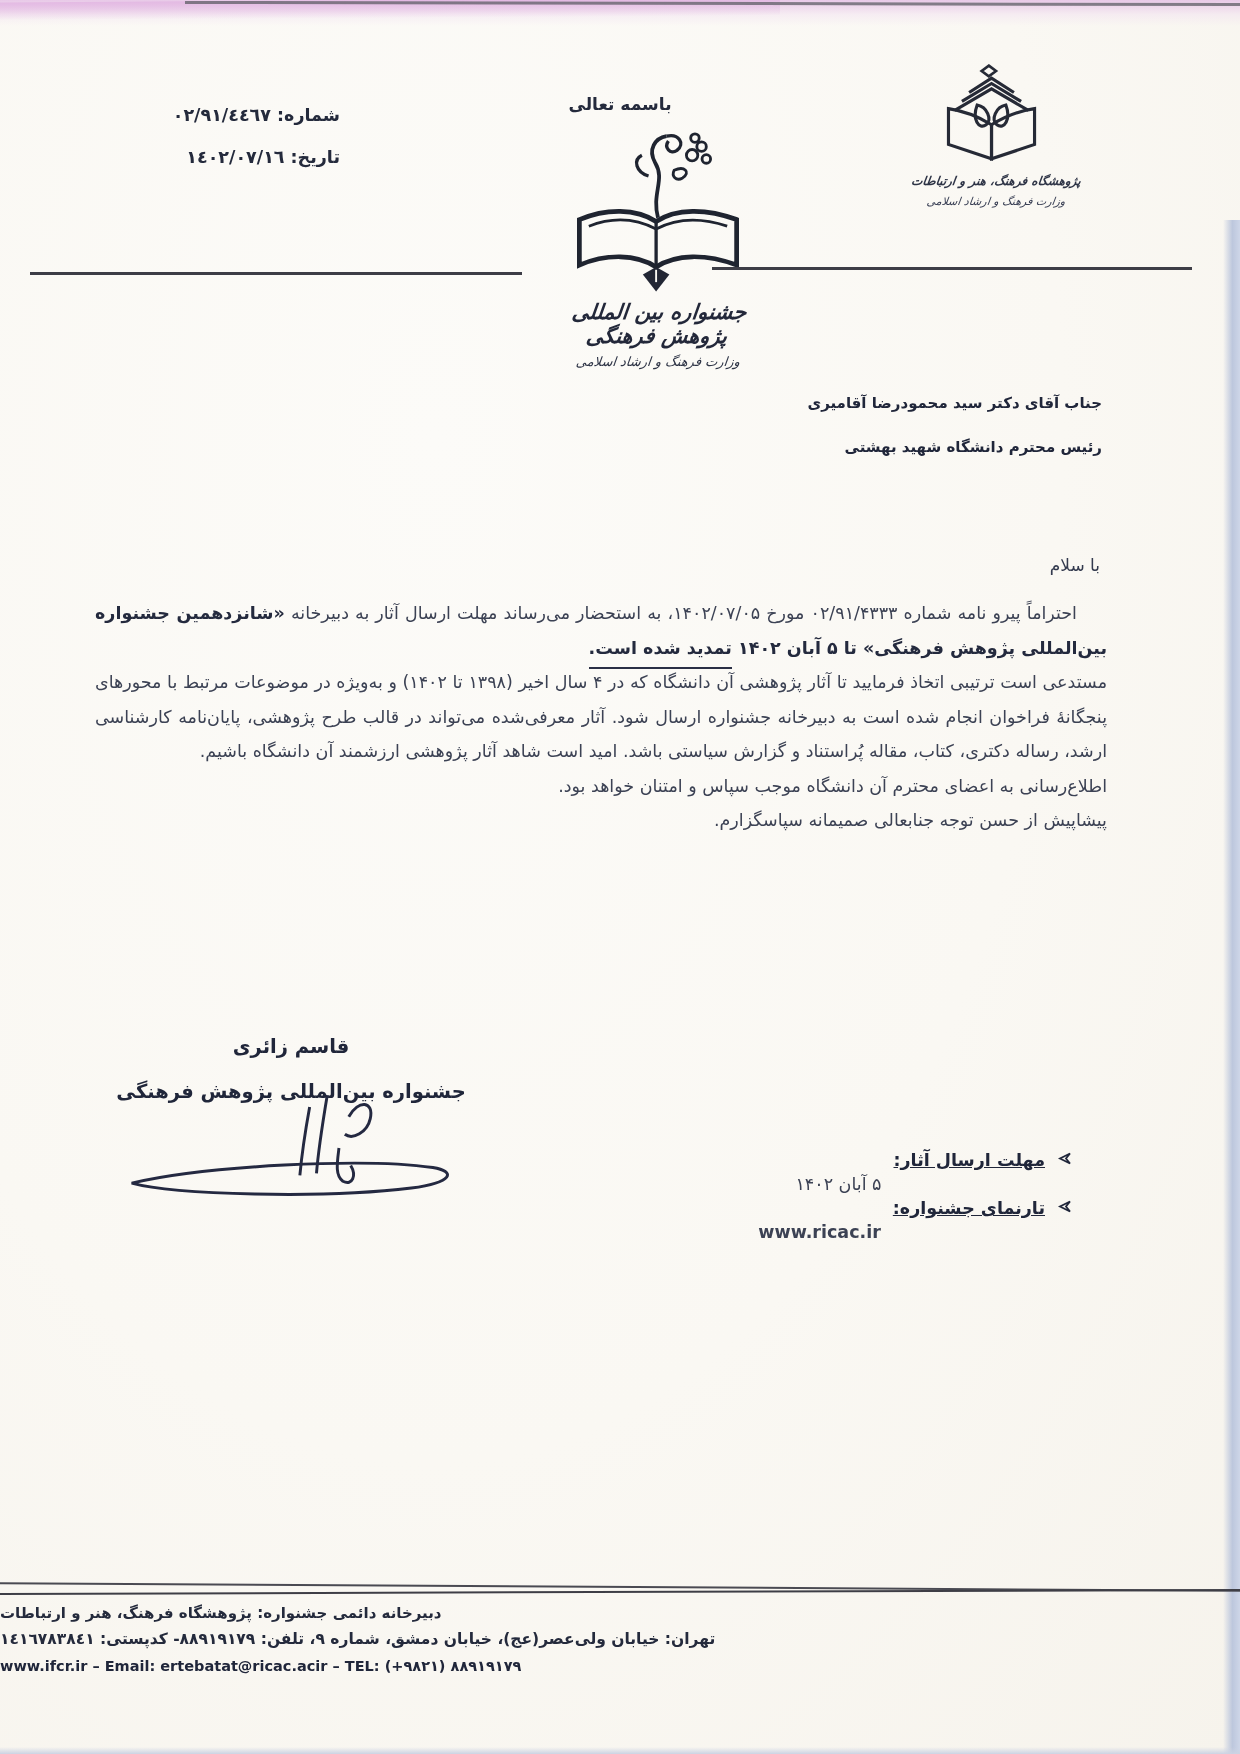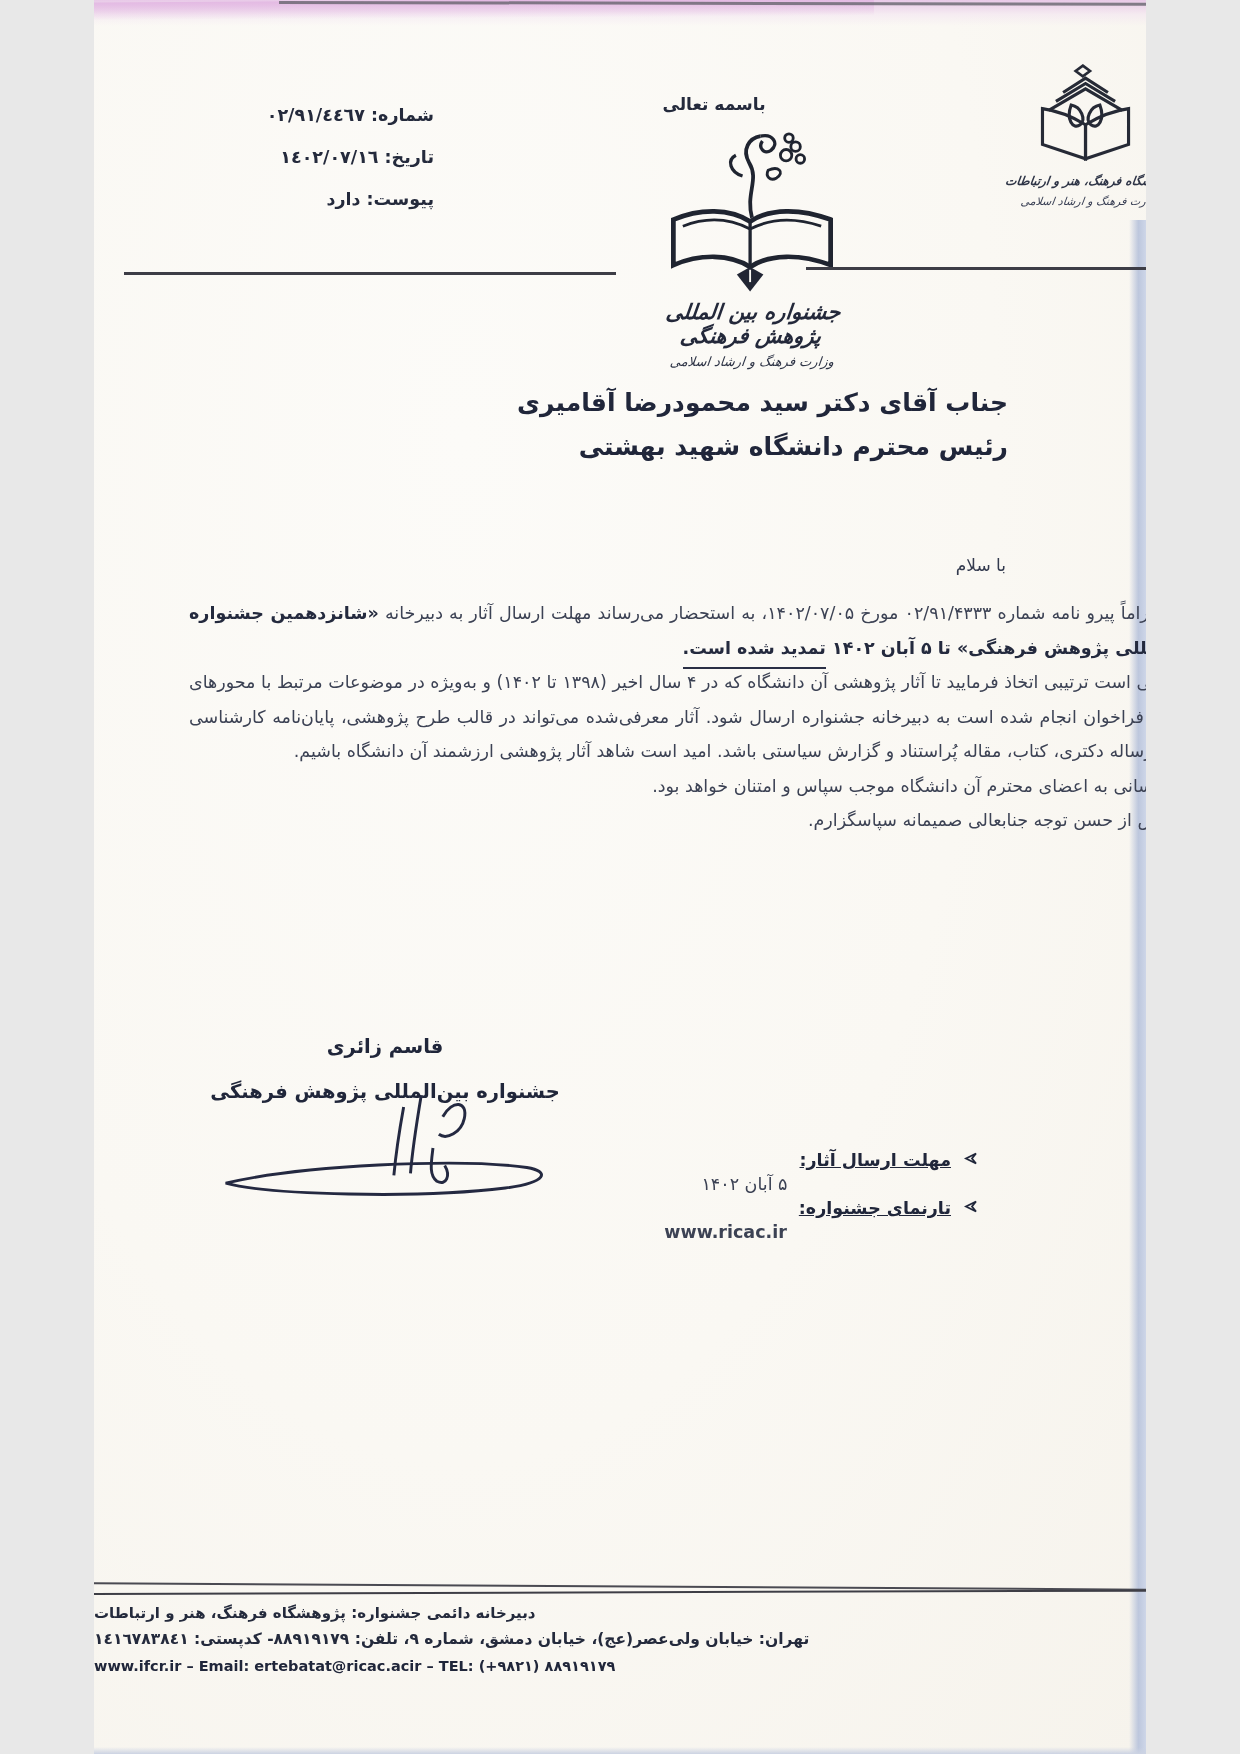--- a/index.html
+++ b/index.html
@@ -1,17 +1,17 @@
 <!DOCTYPE html>
 <html lang="fa"><head>
 <meta charset="utf-8">
 <style>
   html,body{margin:0;padding:0;background:#e8e8e8;}
   .page{
-    position:relative;width:1052px;height:1754px;margin:0 auto;
+    position:relative;width:1240px;height:1754px;margin:0 auto;
     background:radial-gradient(ellipse at 35% 25%, #fcfbf8 0%, #faf8f3 55%, #f6f3ec 100%);
     overflow:hidden;
     font-family:"DejaVu Sans", sans-serif;
     color:#343a4c;
   }
   
   .scan-top{position:absolute;top:0;left:0;width:100%;height:26px;
     background:linear-gradient(180deg, rgba(231,199,231,.95) 0%, rgba(240,221,240,.45) 55%, rgba(250,249,246,0) 100%);}
   .scan-top-pink{position:absolute;top:0;left:0;width:780px;height:18px;
     background:linear-gradient(180deg, rgba(226,182,226,.85), rgba(236,211,236,0));transform:rotate(-.35deg);}
@@ -30,21 +30,21 @@
   .callig1{font-size:21px;font-weight:bold;font-style:italic;color:#23283a;margin-top:2px;transform:skewX(-6deg);}
   .callig2{font-size:13px;font-style:italic;color:#2e3446;margin-top:6px;transform:skewX(-6deg);}
   .ricac{position:absolute;top:62px;left:878px;width:236px;text-align:center;}
   .ricac svg{display:block;margin:0 auto;}
   .ricac-t1{font-size:12px;font-style:italic;font-weight:bold;color:#2e3446;margin-top:8px;transform:skewX(-7deg);}
   .ricac-t2{font-size:11px;font-style:italic;color:#3a4055;margin-top:7px;transform:skewX(-7deg);}
   .rule-left{position:absolute;top:272px;left:30px;width:492px;height:3px;background:#3d3d46;}
   .rule-right{position:absolute;top:267px;left:712px;width:480px;height:3px;background:#3d3d46;}
   
   .recipient{position:absolute;top:381px;right:138px;direction:rtl;text-align:right;
-    font-weight:bold;font-size:25px;line-height:44px;color:#20263a;}
+    font-weight:bold;font-size:15px;line-height:44px;color:#20263a;}
   .salutation{position:absolute;top:555px;right:140px;direction:rtl;font-size:17px;color:#333a4e;}
   .body-text{position:absolute;top:596px;left:95px;width:1012px;direction:rtl;text-align:justify;
     font-size:17.5px;line-height:34.5px;color:#3c4254;}
   .body-text p{margin:0;}
   .body-text .p1{text-indent:30px;}
   .b{font-weight:bold;color:#242a3e;}
   .u{border-bottom:2px solid #2a2f45;padding-bottom:9px;}
   
   .sig-block{position:absolute;top:1024px;left:103px;width:376px;direction:rtl;text-align:center;
     font-weight:bold;font-size:19.5px;line-height:45px;color:#20263a;}
@@ -77,24 +77,20 @@
   <div class="scan-bottom"></div>
 
   <div class="ref-block">
     <div>
       <span>شماره:</span>
       <span>٠٢/٩١/٤٤٦٧</span>
     </div>
     <div>
       <span>تاریخ:</span>
       <span>١٤٠٢/٠٧/١٦</span>
-    </div>
-    <div>
-      <span>پیوست:</span>
-      <span>دارد</span>
     </div>
   </div>
 
   <div class="besmellah">باسمه تعالی</div>
 
   <div class="fest-logo">
     <span>
       <svg width="180" height="172" viewBox="0 0 190 172" fill="none" stroke="#1f2430">
         <path d="M95 92 C 88 66, 103 52, 92 34 C 84 20, 92 8, 104 6" stroke-width="4"></path>
         <path d="M104 6 C 117 3, 124 14, 115 21 C 108 26, 101 18, 106 11" stroke-width="3.5"></path>

